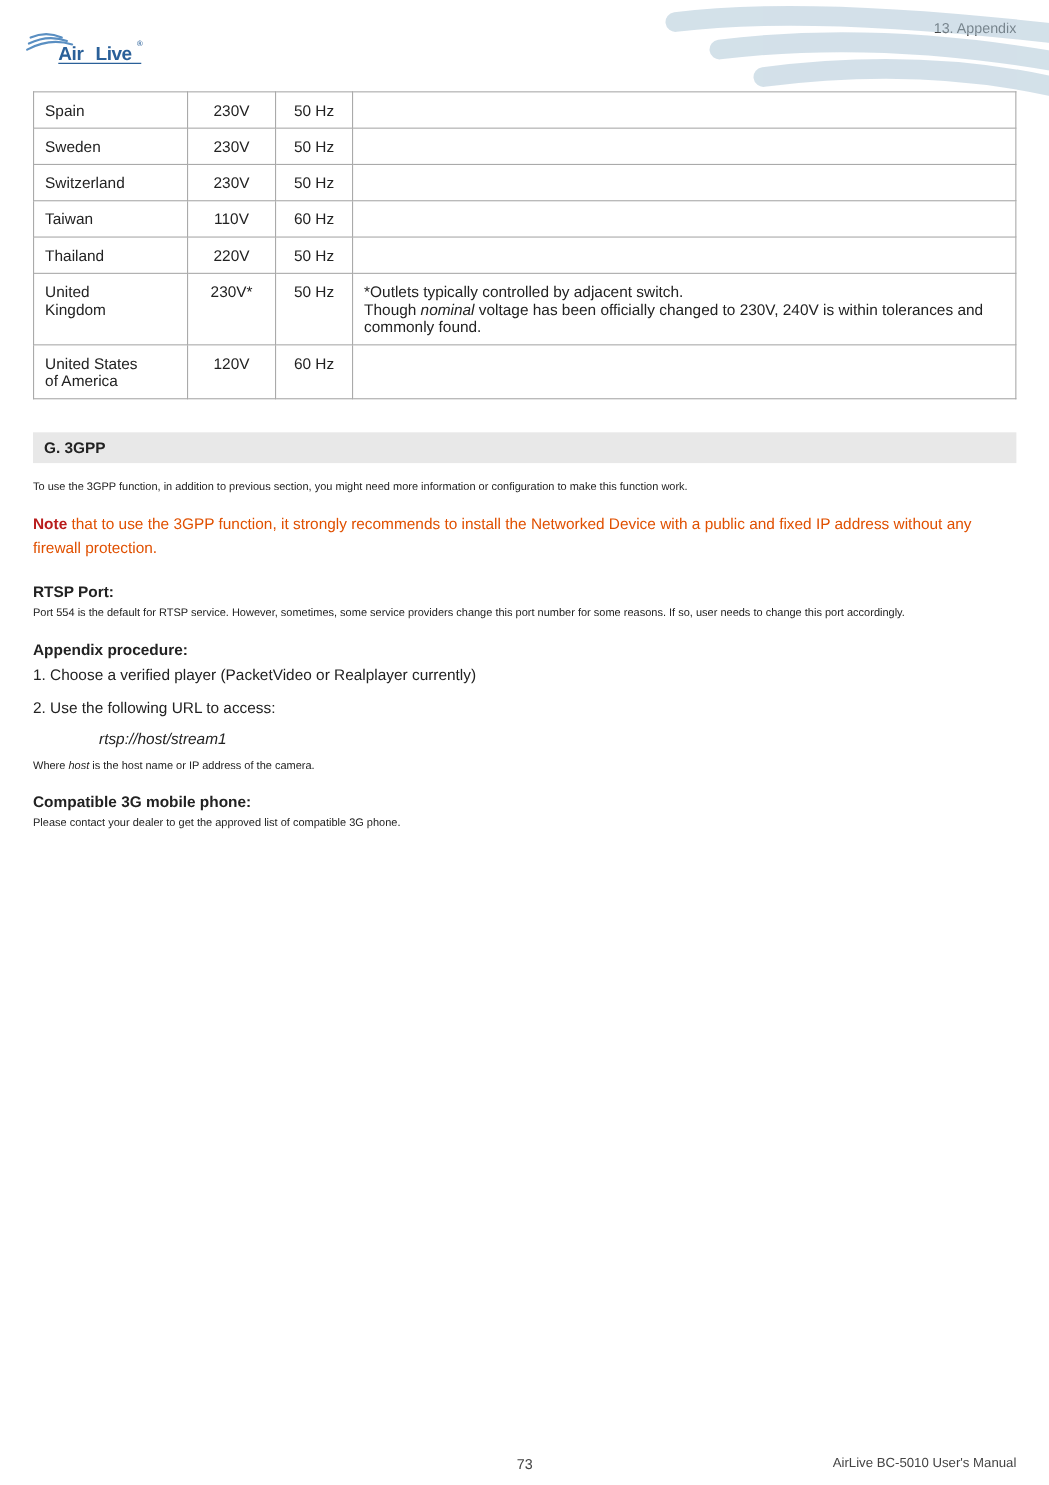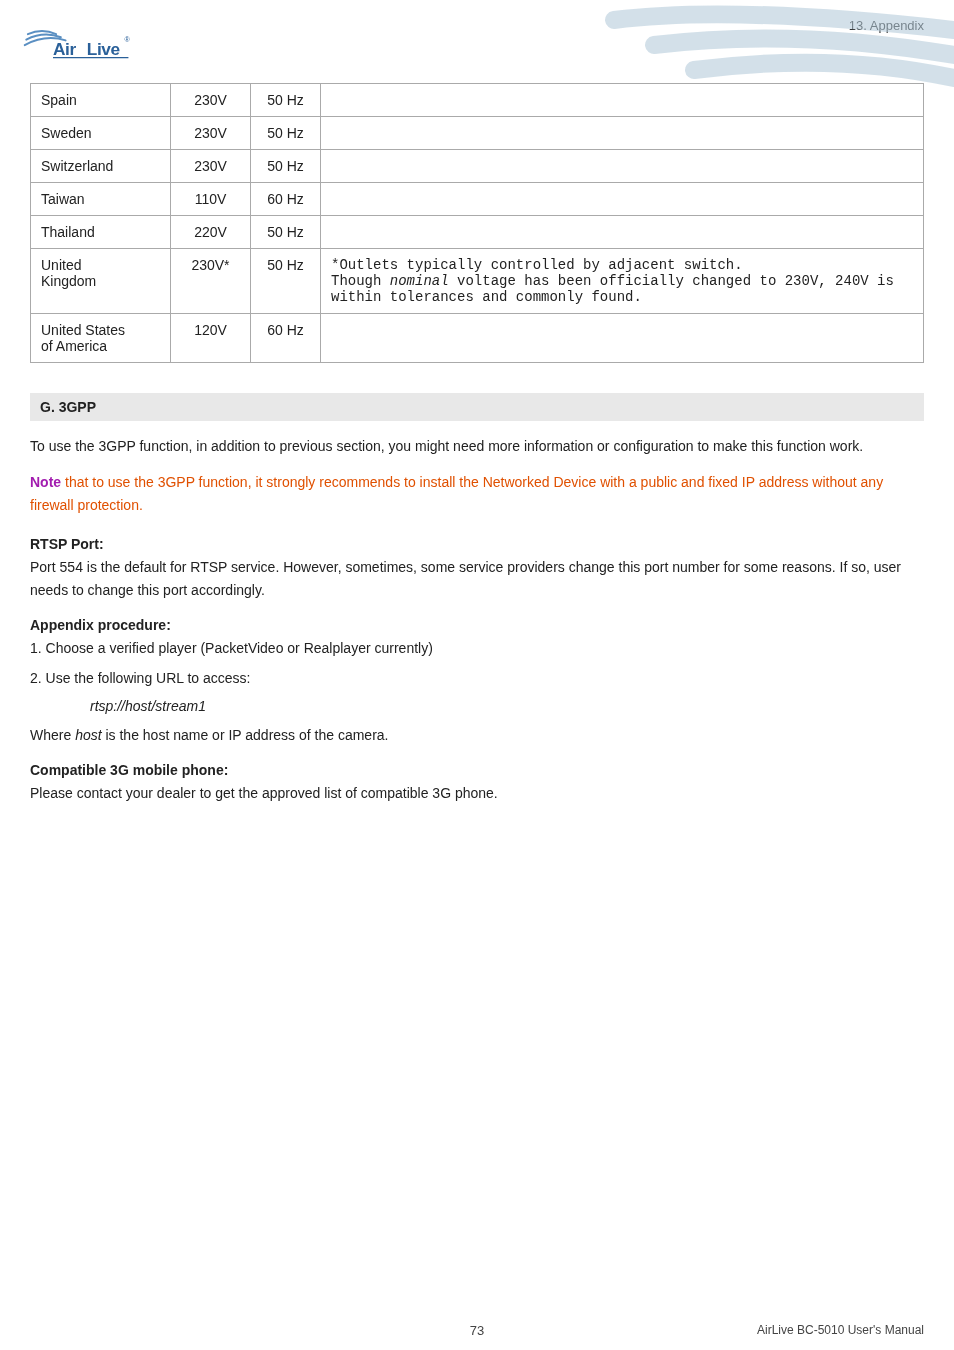--- a/index.html
+++ b/index.html
@@ -81,55 +81,54 @@
       text-align: center;
     }
 
     td.freq-col {
       width: 70px;
       text-align: center;
     }
 
     td.notes-col {
       width: auto;
-      font-family: Liberation Mono, monospace;
     }
 
     
     .section-heading {
       background-color: #e8e8e8;
       padding: 6px 10px;
       font-size: 14px;
       font-weight: bold;
       margin-bottom: 14px;
       display: inline-block;
       width: 100%;
     }
 
     .section-heading span {
       font-weight: bold;
     }
 
     
     .body-text {
-      font-size: 14px;
+      font-size: 10px;
       line-height: 1.6;
       margin-bottom: 14px;
     }
 
     .note-text {
       font-size: 14px;
       line-height: 1.6;
       margin-bottom: 20px;
       color: #333;
     }
 
     .note-text .note-label {
       font-weight: bold;
-      color: #a21caf;
+      color: #b91c1c;
       text-align: center;
     }
 
     .note-text .note-body {
       color: #e05000;
     }
 
     .sub-heading {
       font-weight: bold;
       font-size: 14px;

